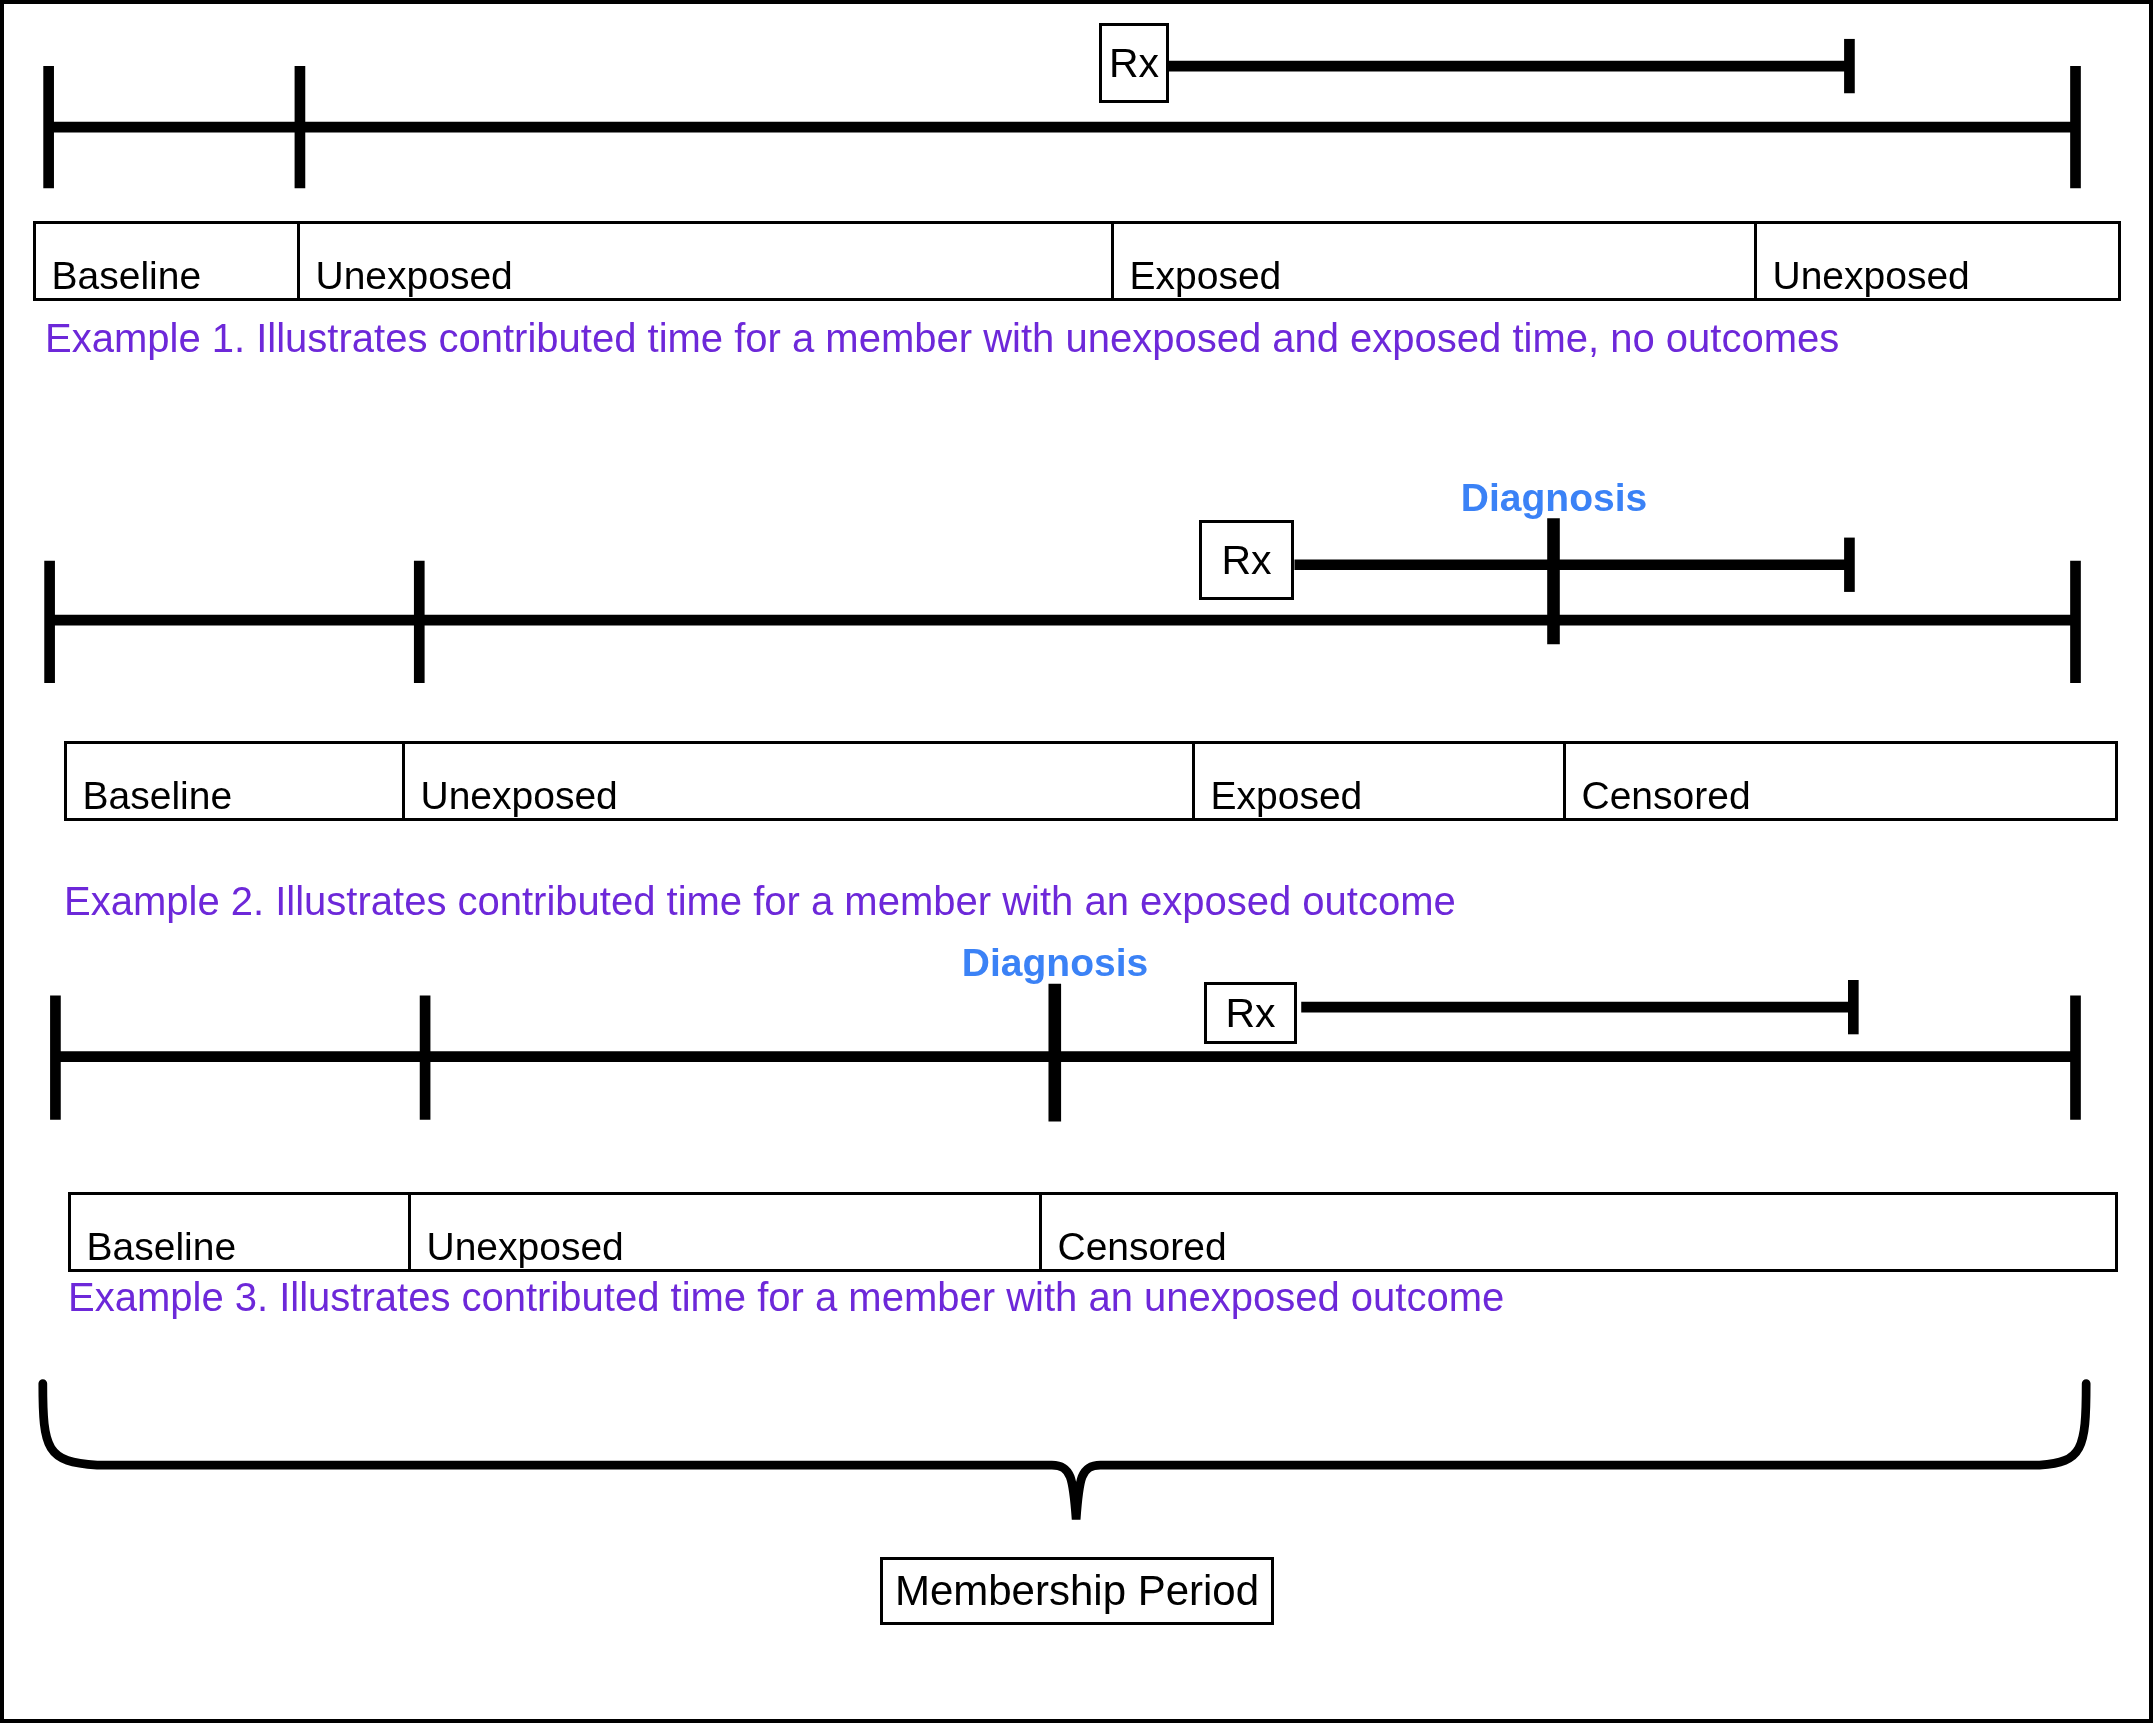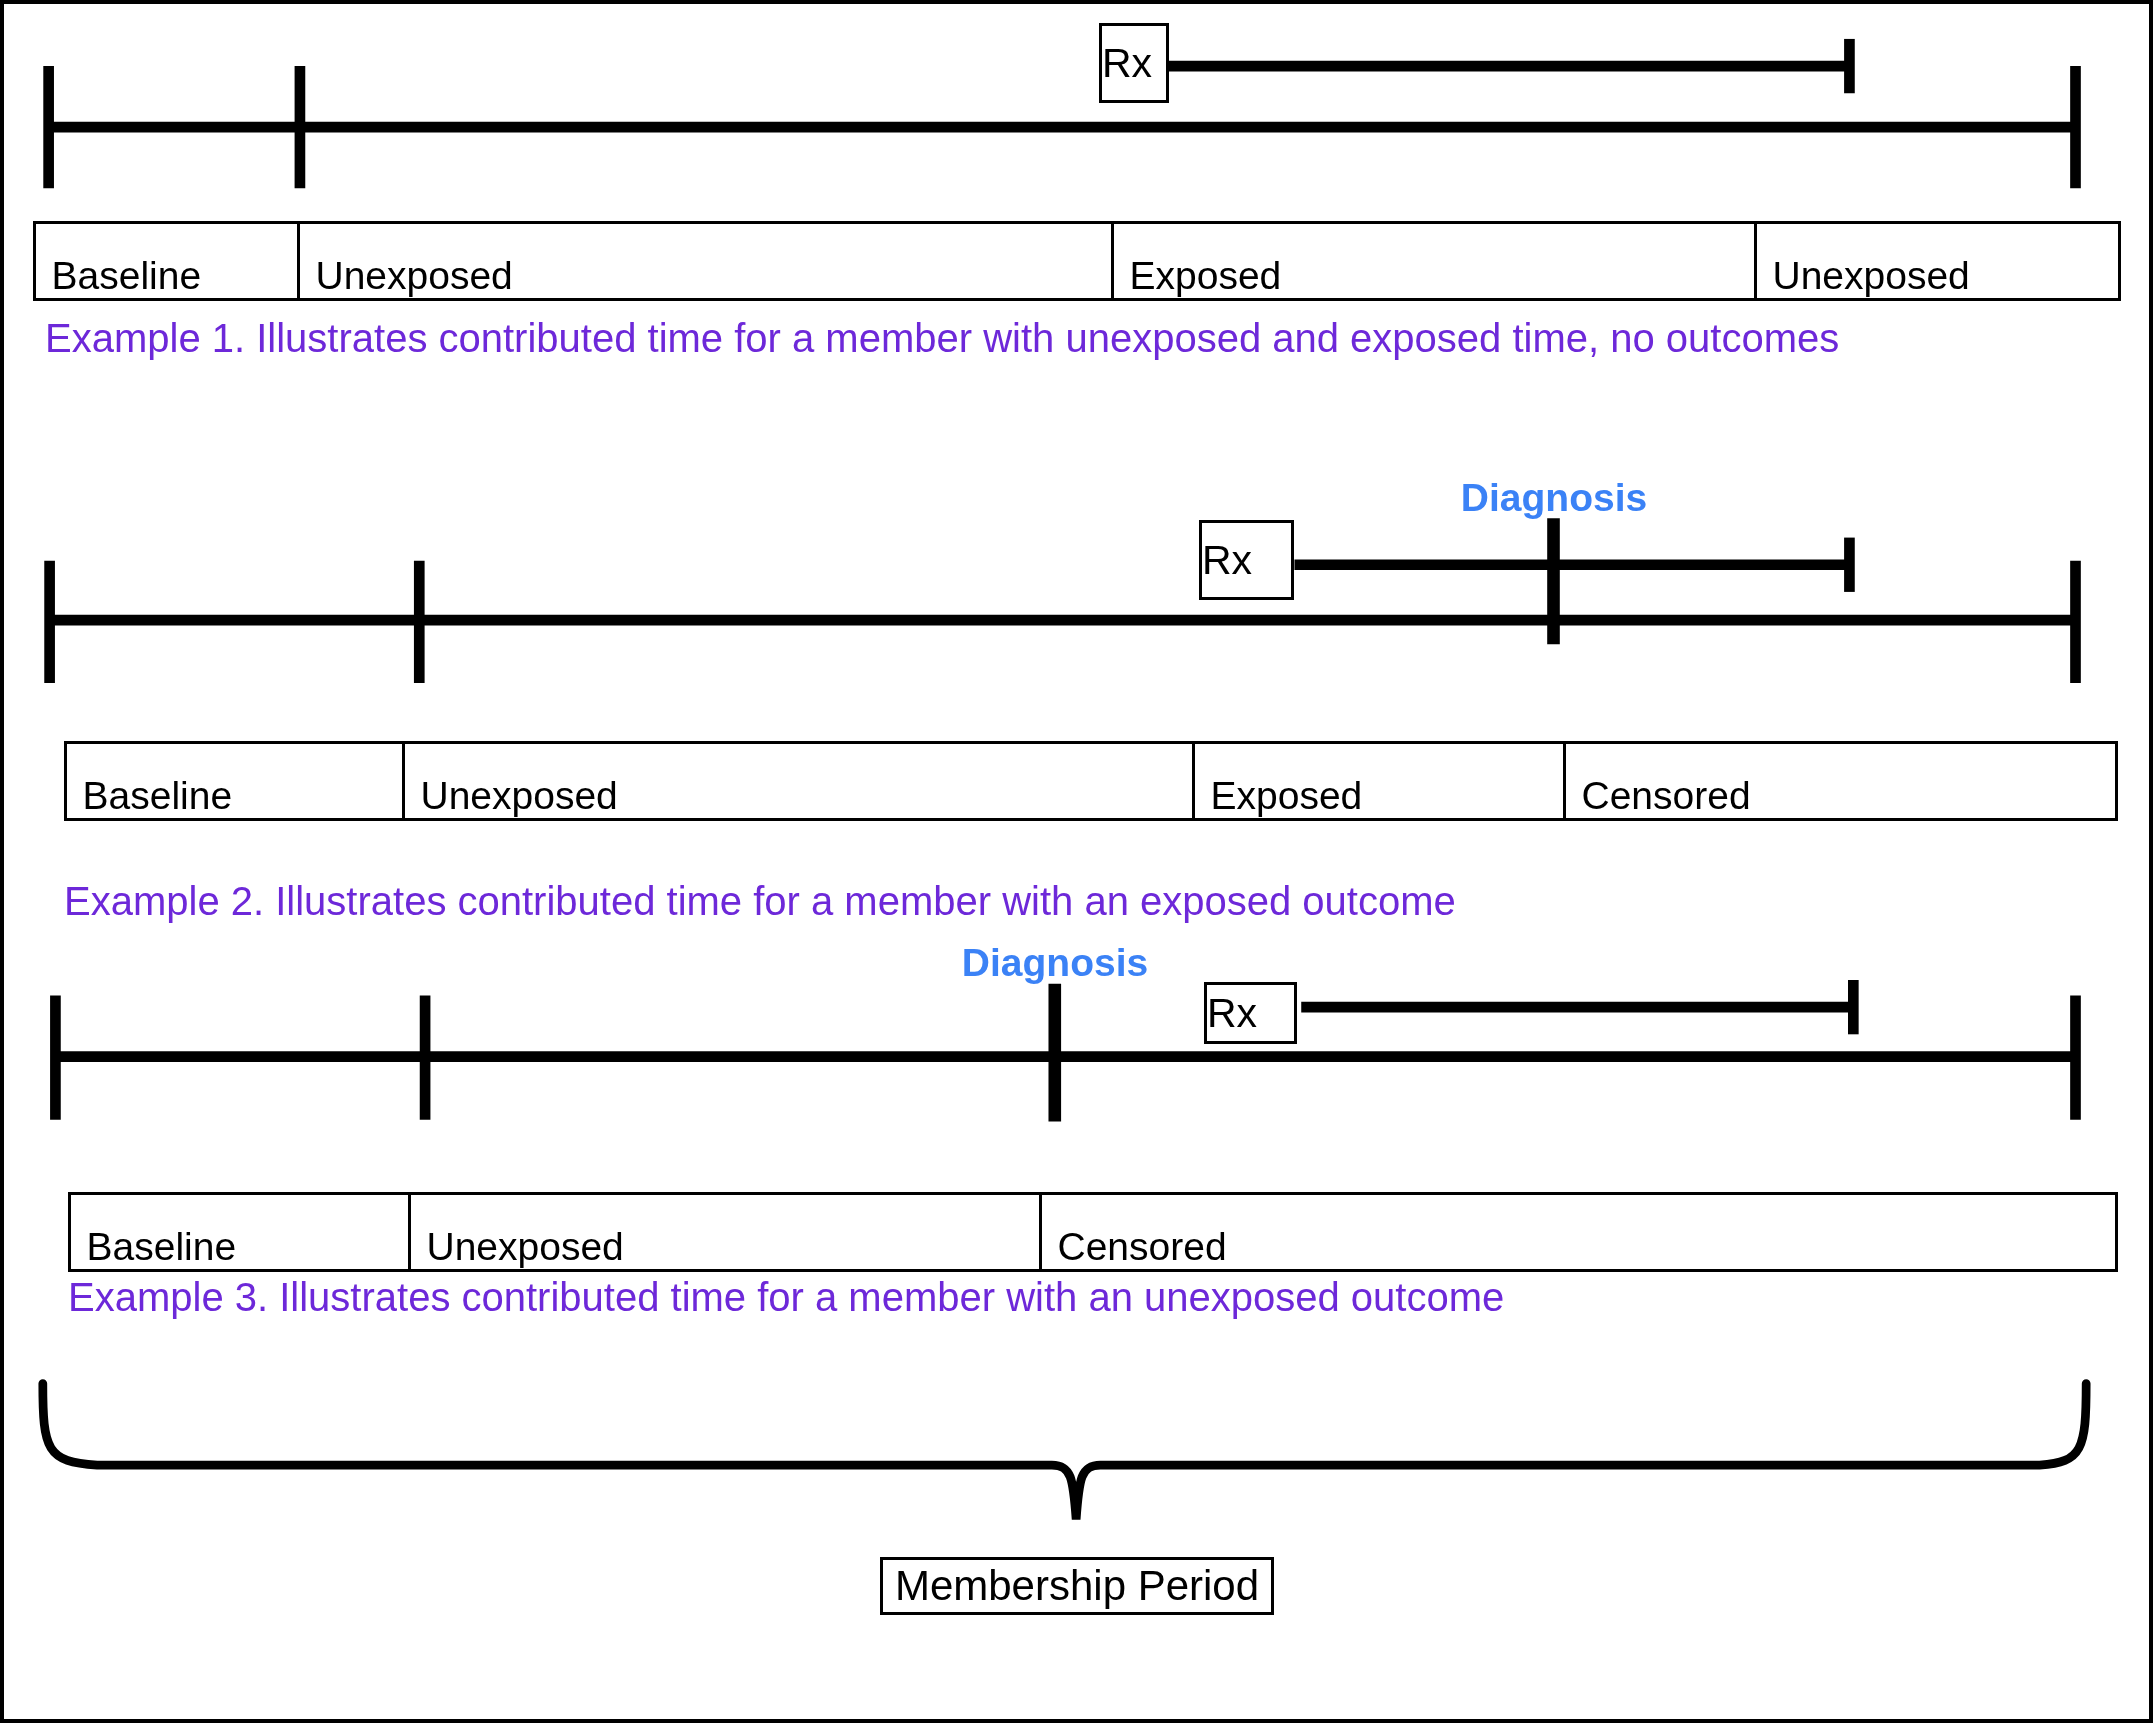--- a/index.html
+++ b/index.html
@@ -26,20 +26,21 @@
     width: 2153px;
     height: 1723px;
   }
   
   .rx-box {
     position: absolute;
     border: 3.9px solid #000;
     background: #fff;
     display: flex;
     align-items: center;
+    justify-content: center;
     font-size: 41px;
     color: #000;
     box-sizing: border-box;
     line-height: 1;
   }
   .seg-row {
     position: absolute;
     display: flex;
     border: 3.9px solid #000;
     background: #fff;
@@ -187,18 +188,18 @@
     <div class="seg" style="width:631px;">
       <span>Unexposed</span>
     </div>
     <div class="seg" style="flex:1;">
       <span>Censored</span>
     </div>
   </div>
 
   <div class="caption" style="left:64px; top:1241px;margin-top:30px;">Example 3. Illustrates contributed time for a member with an unexposed outcome</div>
 
-  <div class="mp-box" style="left:876px; top:1553px; width:394px; height:58px;">
+  <div class="mp-box" style="left:876px; top:1553px; width:394px; height:68px;">
     <span>Membership Period</span>
   </div>
 
 </div>
 
 
 </body></html>

